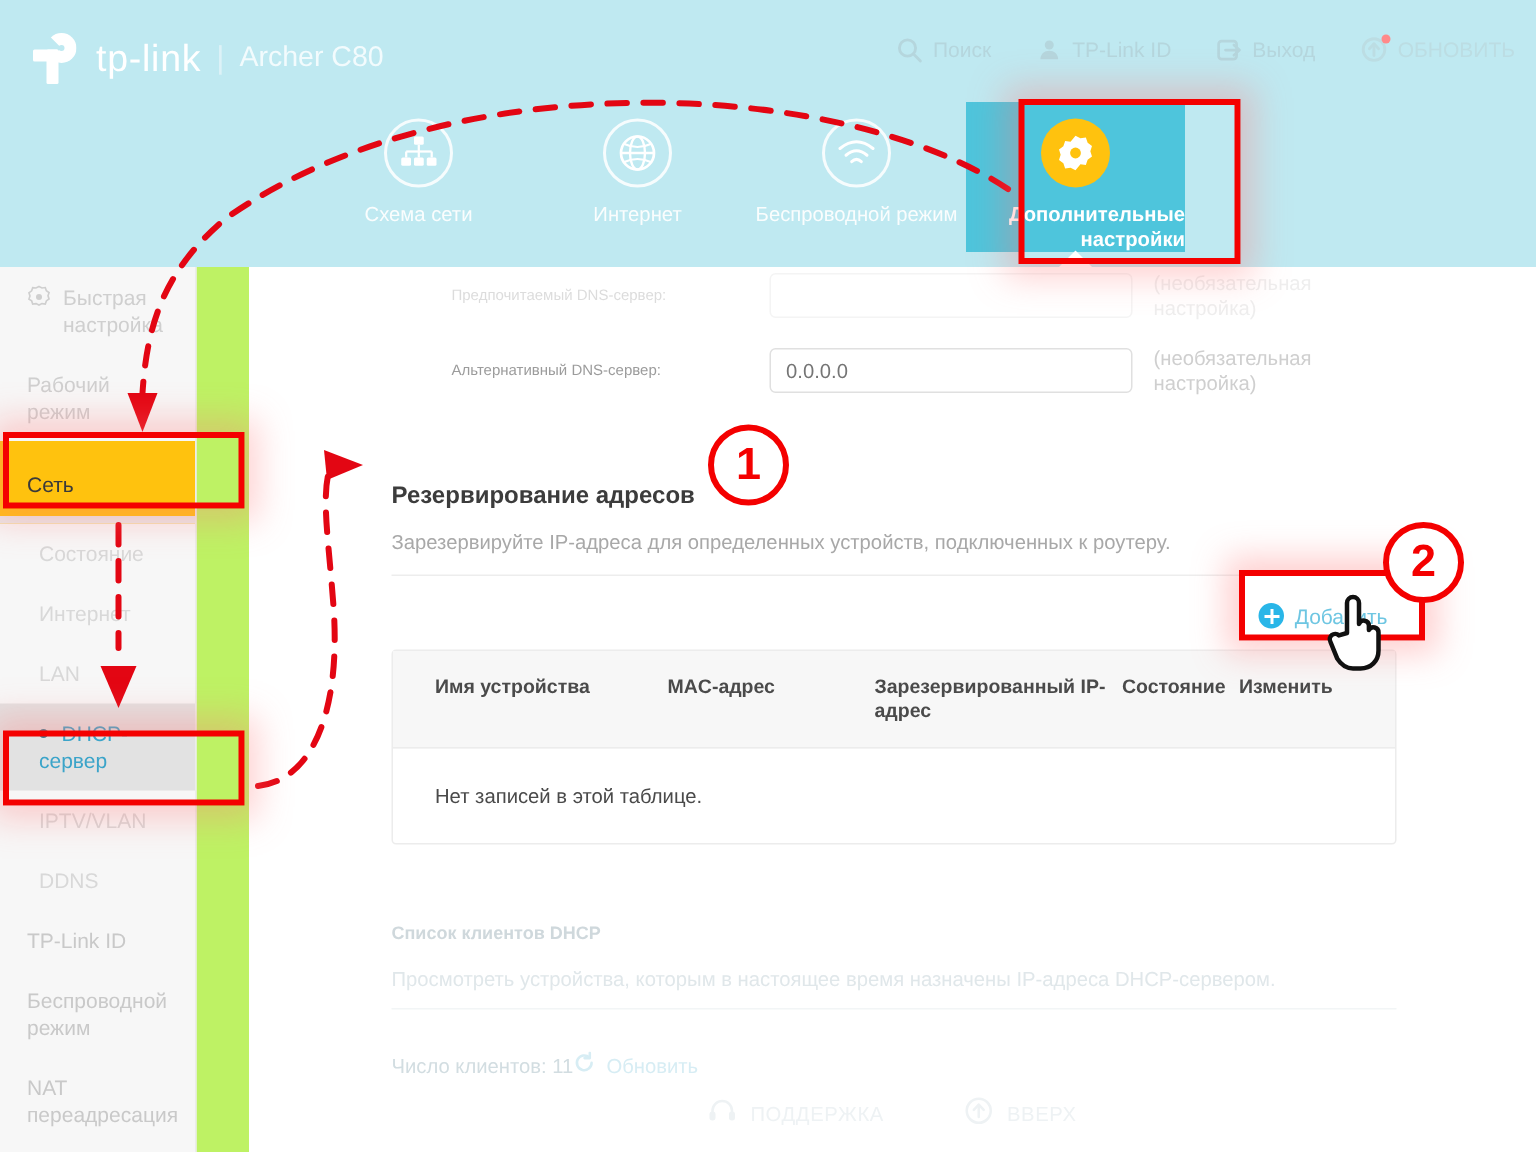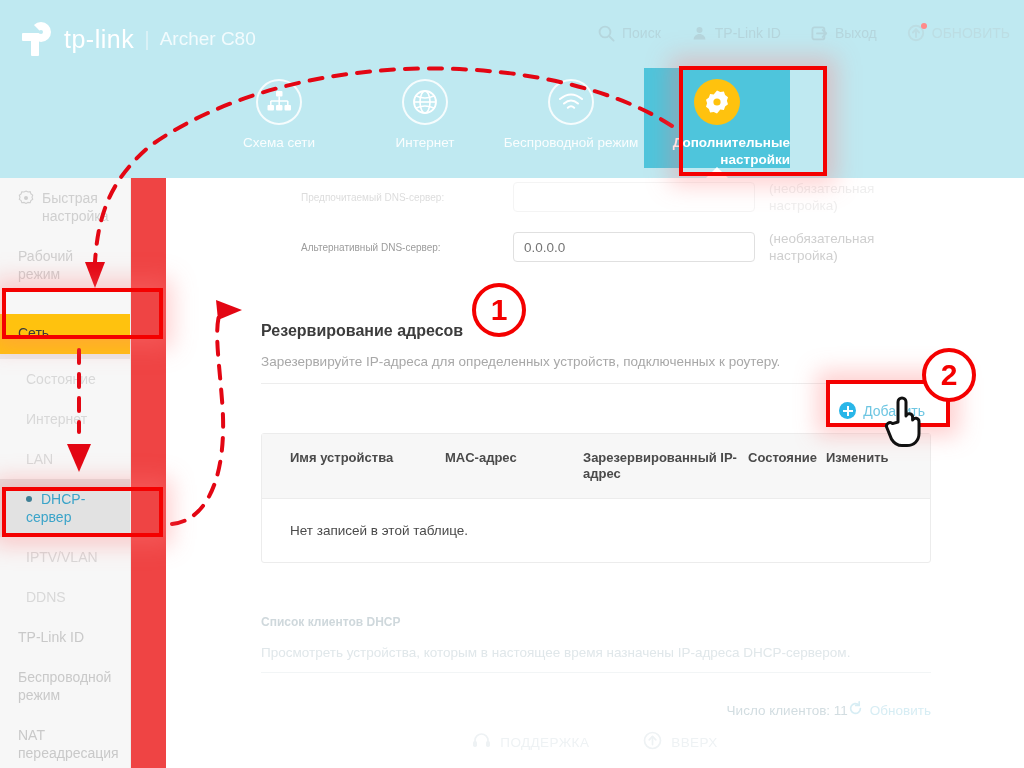--- a/index.html
+++ b/index.html
@@ -2,21 +2,21 @@
 <html lang="ru"><head>
 <meta charset="utf-8">
 <style>
   * { box-sizing: border-box; margin: 0; padding: 0; }
   html, body {
     width: 1024px; height: 768px;
     font-family: "Liberation Sans", "DejaVu Sans", sans-serif;
     background: #ffffff;
     overflow: hidden;
   }
-  #root { position: relative; width: 1024px; height: 768px; background:#ef4444; }
+  #root { position: relative; width: 1024px; height: 768px; background:#bef264; }
 
   
   .header {
     position: absolute; left:0; top:0; width:1024px; height:178px;
     background: #bfe9f1;
   }
   .brand { position:absolute; left:22px; top:22px; display:flex; align-items:center; }
   .tp-logo { width:36px; height:34px; position:relative; margin-right:6px; }
   .tp-logo .bar { position:absolute; left:0; top:11px; width:17px; height:8px; background:#fff; border-radius:1px;}
   .tp-logo .stem { position:absolute; left:9px; top:11px; width:8px; height:23px; background:#fff; border-radius:1px;}
@@ -47,21 +47,21 @@
         border-bottom:12px solid #fff; }
 
   
   .sidebar { position:absolute; left:0; top:178px; width:131px; height:590px;
              background:#f7f7f7; border-right:1px solid #ececec; }
   .snav { list-style:none; }
   .snav li { padding:11px 16px 11px 18px; font-size:14px; color:#cfcfcf; line-height:18px; cursor:pointer; }
   .snav li.top { display:flex; align-items:flex-start; gap:8px; color:#cfcfcf; }
   .snav li.group { color:#cfcfcf; }
   .snav li.sel-yellow { background:#ffc20e; color:#3a3a3a; border-bottom:5px solid #e9e9e9;
-        padding-top:10px; padding-bottom:12px;margin-top:20px; }
+        padding-top:20px; padding-bottom:12px; }
   .snav li.sub { padding-left:26px; color:#d8d8d8; }
   .snav li.sub.active { background:#e2e2e2; color:#3ba4c9; }
   .snav li.sub.active .bullet { display:inline-block; width:6px; height:6px; border-radius:50%;
         background:#3e7f95; margin-right:9px; vertical-align:middle; margin-top:-2px; }
   .snav li.bottom { color:#c9c9c9; }
   .gear-sm { flex:0 0 auto; margin-top:1px; }
 
   
   .main { position:absolute; left:166px; top:178px; width:858px; height:590px; background:#fff; overflow:hidden; }
   .content { position:relative; padding:0 30px 0 95px; }
@@ -89,21 +89,21 @@
   .tbl { margin-top:10px; border:1px solid #ececec; border-radius:3px; width:670px; }
   .thead { background:#f7f7f7; display:flex; padding:16px 0 16px 28px; border-bottom:1px solid #ececec; }
   .th { font-size:13px; color:#4a4a4a; font-weight:bold; line-height:16px; }
   .th.c1 { width:155px; } .th.c2 { width:138px; } .th.c3 { width:165px; }
   .th.c4 { width:78px; } .th.c5 { width:70px; }
   .tempty { padding:24px 0 24px 28px; font-size:13.5px; color:#4a4a4a; }
 
   .dhcp-title { font-size:12px; font-weight:bold; color:#cfd8dc; margin-top:52px; }
   .dhcp-sub { font-size:13.5px; color:#e0e7ea; margin-top:16px; }
   .hr2 { height:1px; background:#f2f5f6; margin-top:12px; width:670px; }
-  .count-row { display:flex; justify-content:flex-end; align-items:center; width:670px; margin-top:28px; }
+  .count-row { display:flex; justify-content:flex-start; align-items:center; width:670px; margin-top:28px; }
   .count-txt { font-size:13.5px; color:#d2dde1; }
   .refresh { display:flex; align-items:center; gap:7px; font-size:13.5px; color:#d7edf4; cursor:pointer; }
 
   
   .footer { position:absolute; left:166px; bottom:0; width:858px; height:52px; background:#fff;
             display:flex; align-items:center; justify-content:center; gap:54px; }
   .f-item { display:flex; align-items:center; gap:9px; font-size:13.5px; color:#eef2f4; cursor:pointer; letter-spacing:.4px;}
 
   
   .overlay { position:absolute; left:0; top:0; width:1024px; height:768px; pointer-events:none; }

